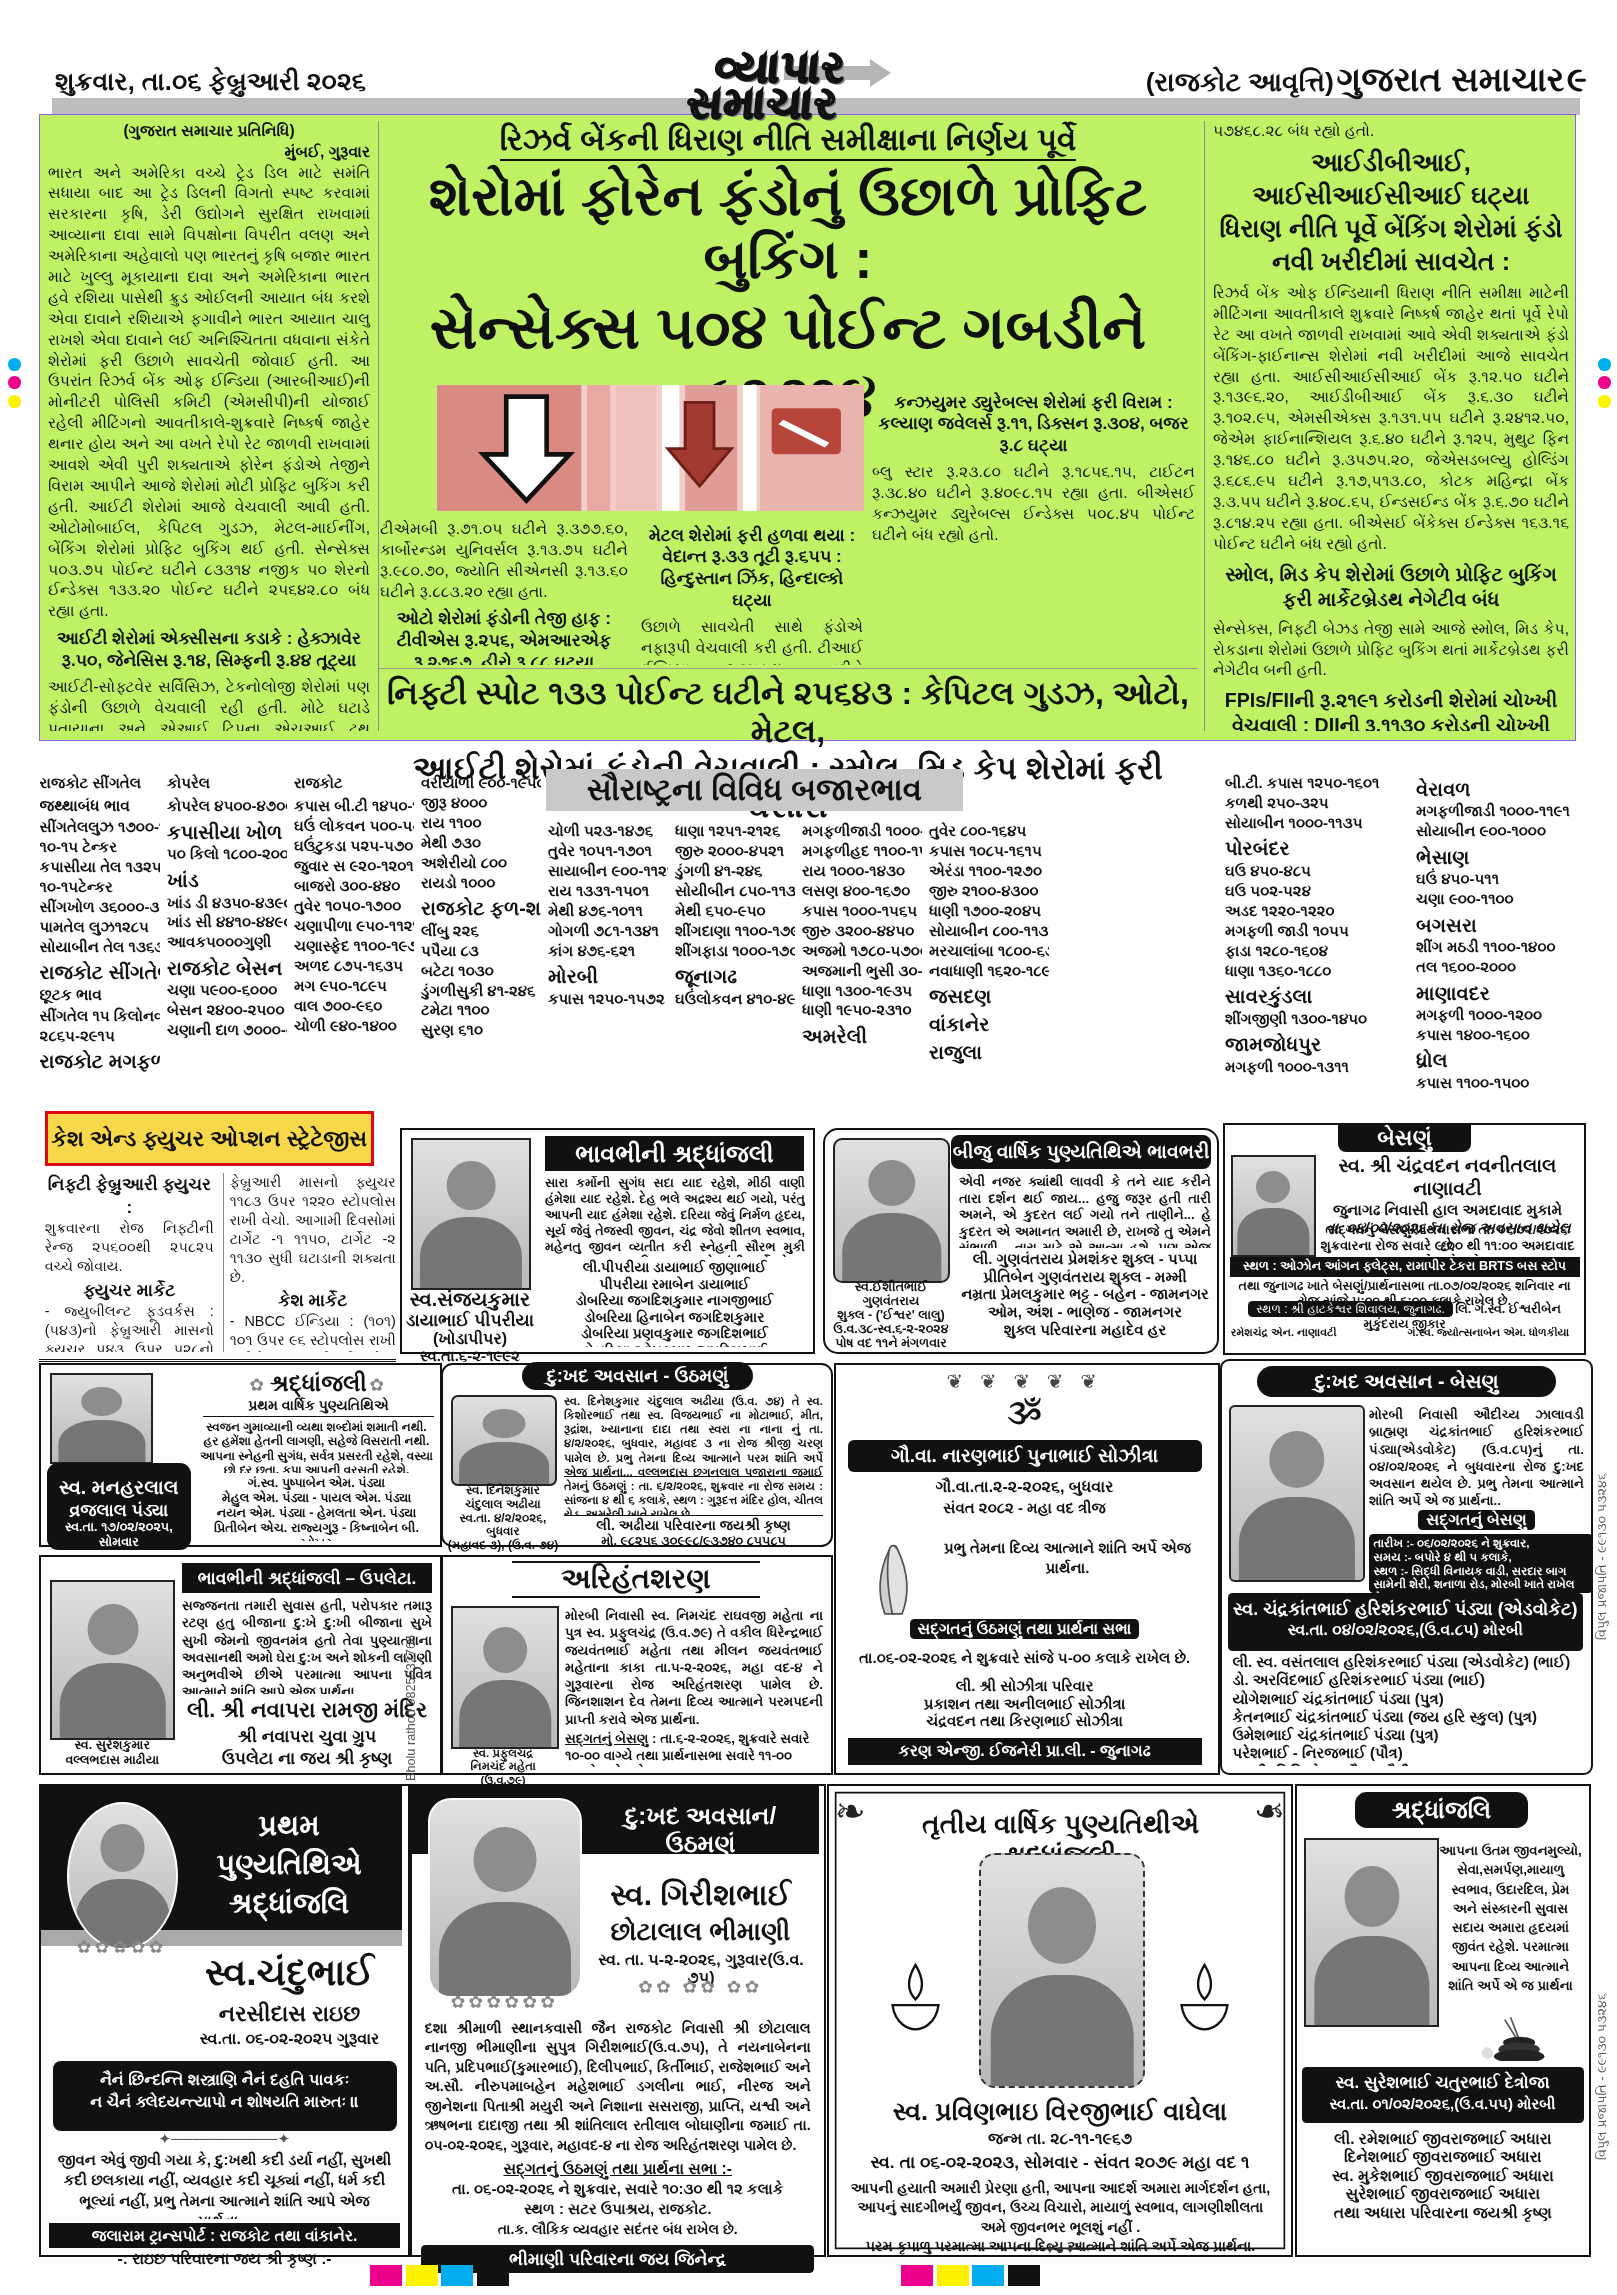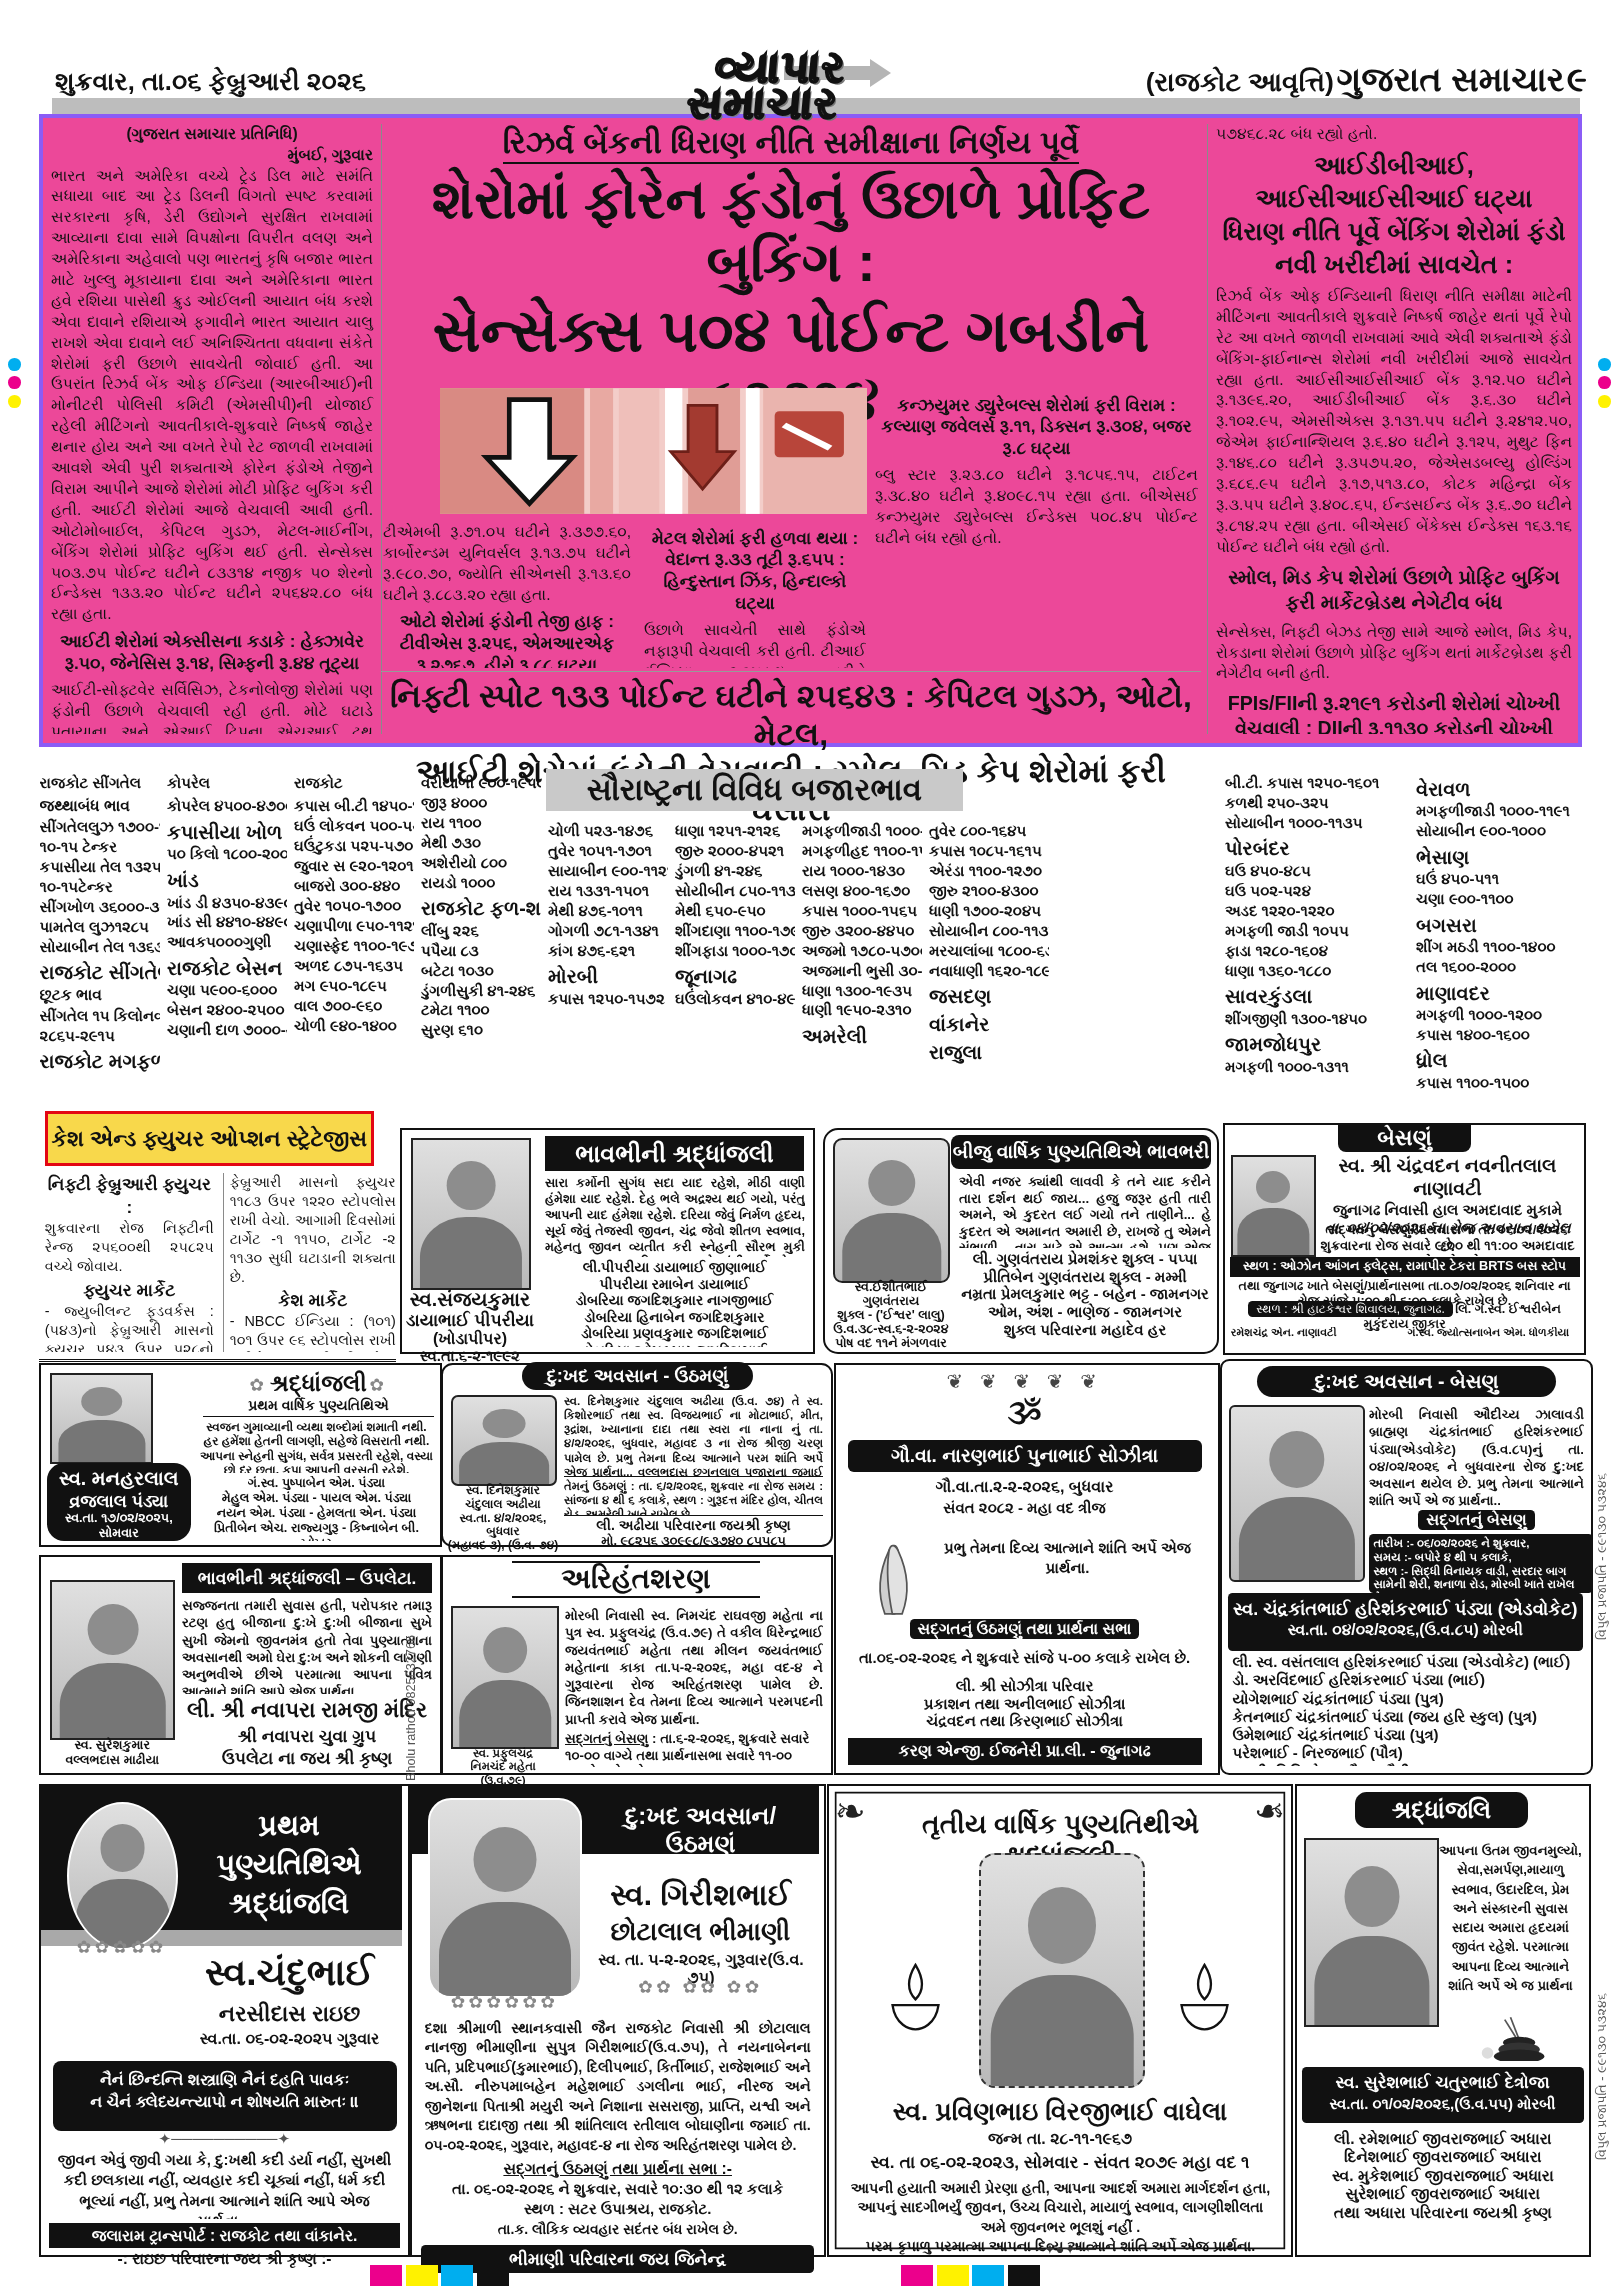--- a/index.html
+++ b/index.html
@@ -9,21 +9,21 @@
   .hv{font-weight:900;}
   .ctr{text-align:center;}
   .jst{text-align:justify;}
   .ovh{overflow:hidden;}
   .inv{background:#111;color:#fff;}
   .box{border:2.9px solid #111;background:#fff;}
   
   .grayband{background:#bdbdbd;}
   .mast{font-weight:900;color:#fff;-webkit-text-stroke:2.3px #111;text-shadow:2.3px 2.3px 0 #777;letter-spacing:1.2px;transform:skewX(-5deg);line-height:.95;}
   
-  .leadbox{border:4px solid #8b5cf6;background:#ec4899;}
+  .leadbox{border:1px solid #8b5cf6;background:#bef264;}
   .colrule-r{border-right:1.7px solid #8a8a8a;}
   .colrule-l{border-left:1.7px solid #8a8a8a;}
   .body27{font-size:15.6px;line-height:1.34;font-weight:500;}
   .sub30{font-size:17.3px;font-weight:900;line-height:1.25;text-align:center;margin:5.8px 0;}
   .sub34{font-size:19.6px;font-weight:900;line-height:1.28;text-align:center;margin:7px 0;}
   
   .mcol .row-head{font-size:19.6px;font-weight:900;margin-top:4.6px;line-height:1.2;}
   .mcol .row-sub{font-size:15.6px;font-weight:900;}
   .mcol div{font-size:15px;font-weight:bold;line-height:1.33;white-space:nowrap;}
   .mtitle{font-size:22px;font-weight:900;line-height:1.1;margin-bottom:3.5px;}
@@ -360,21 +360,21 @@
   <div class="abs ovh" style="left:5.8px;top:202px;width:349px;height:23px;columns:2;column-gap:4.6px;font-size:11px;font-weight:bold;line-height:1.05;">
       <div>રમેશચંદ્ર એન. નાણાવટી</div>
       <div>ગં.સ્વ. જ્યોત્સનાબેન એમ. ધોળકીયા</div>
       <div>કૌશિકરાય એન. નાણાવટી</div>
       <div>શ્રીમતિ ગીતાબેન કે. નાણાવટી</div>
     </div>
 </div>
 
 <div class="abs box" style="left:39px;top:1363px;width:399px;height:180px;">
   <div class="abs photo" style="left:9.2px;top:8px;width:99px;height:87px;"></div>
-  <div class="abs inv ctr" style="left:5.8px;top:98px;width:144px;height:74px;border-radius:17px;padding-top:4px;line-height:1.2;">
+  <div class="abs inv ctr" style="left:5.8px;top:98px;width:144px;height:74px;border-radius:11px;padding-top:13px;line-height:1.2;">
     <div class="hv" style="font-size:19.6px;">સ્વ. મનહરલાલ</div>
     <div class="hv" style="font-size:17.3px;">વ્રજલાલ પંડ્યા</div>
     <div class="b" style="font-size:12.7px;">સ્વ.તા. ૧૭/૦૨/૨૦૨૫, સોમવાર</div>
   </div>
   <div class="abs ctr" style="left:162px;top:4.6px;width:231px;">
     <span class="flower">✿</span>
     <span class="hv" style="font-size:23px;">શ્રદ્ધાંજલી</span>
     <span class="flower">✿</span>
     <div class="hv" style="font-size:14px;border-bottom:1.7px solid #111;padding-bottom:2.3px;">પ્રથમ વાર્ષિક પુણ્યતિથિએ</div>
   </div>

